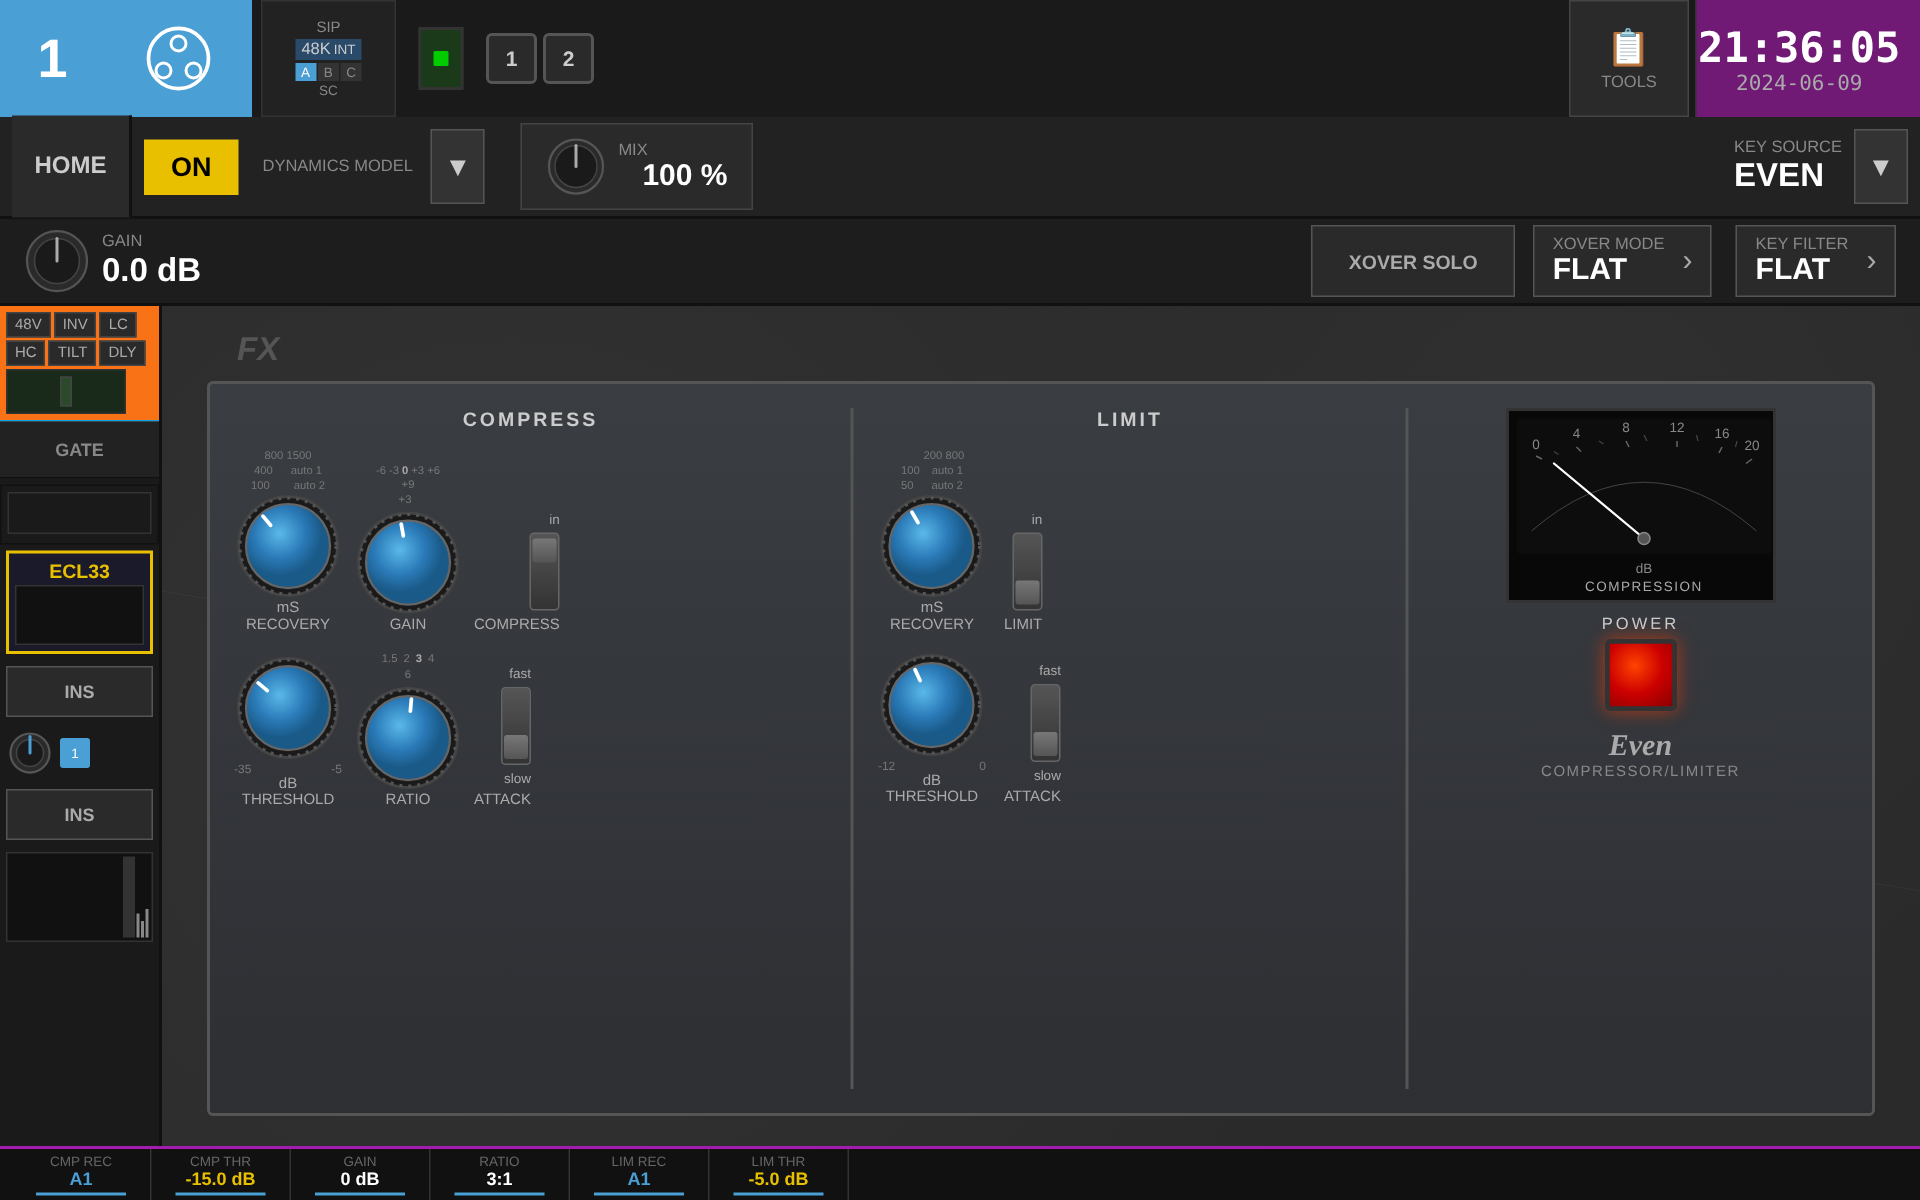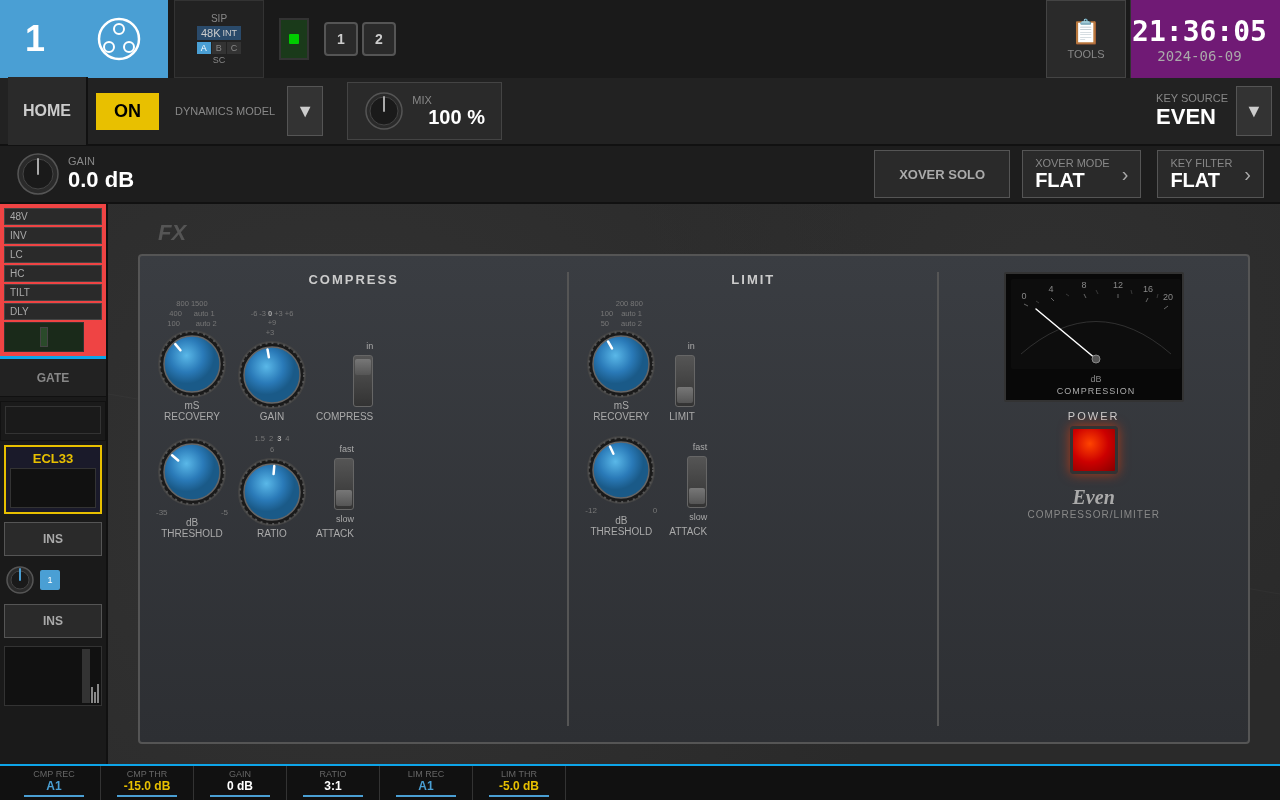--- a/index.html
+++ b/index.html
@@ -94,21 +94,21 @@
     .limit-section { flex: 0.85; border-right: 2px solid #555; padding-right: 16px; margin-right: 16px; }
 
     
     .vu-section { flex: 0.7; display: flex; flex-direction: column; align-items: center; gap: 8px; }
     .vu-meter { background: #0a0a0a; border: 2px solid #333; width: 180px; height: 130px; position: relative; border-radius: 2px; overflow: hidden; }
     .power-section { display: flex; flex-direction: column; align-items: center; gap: 4px; text-align: center; }
     .power-label { color: #ccc; font-size: 11px; letter-spacing: 2px; }
     .power-btn { width: 48px; height: 48px; background: radial-gradient(circle at 40% 35%, #ff4400, #cc0000, #880000); border: 3px solid #333; border-radius: 4px; cursor: pointer; box-shadow: 0 0 12px rgba(255, 60, 0, 0.6); }
 
     
-    .bottom-bar { height: 36px; background: #111; display: flex; align-items: center; padding: 0 8px; gap: 0; border-top: 2px solid #0ea5e9; }
+    .bottom-bar { height: 36px; background: #111; display: flex; align-items: center; padding: 0 8px; gap: 0; border-top: 2px solid #a21caf; }
     .status-item { display: flex; flex-direction: column; align-items: center; justify-content: center; padding: 0 16px; border-right: 1px solid #333; height: 100%; }
     .knob-container { display: flex; flex-direction: column; align-items: center; }
   </style>
 </head>
 <body>
 
 <div class="top-bar">
   <div class="track-num">1</div>
   <div class="track-icon">
     <svg viewBox="0 0 48 48" fill="none" xmlns="http://www.w3.org/2000/svg">
@@ -203,21 +203,21 @@
       <div class="xover-mode-label">KEY FILTER</div>
       <div class="xover-mode-value">FLAT</div>
     </div>
     <div class="arrow-right">›</div>
   </div>
 </div>
 
 <div class="main-area">
 
   <div class="sidebar">
-    <div style="display:flex; gap:2px; padding:4px; flex-wrap:wrap; background:#ef4444; border-bottom:3px solid #0ea5e9;flex-direction:column;">
+    <div style="display:flex; gap:2px; padding:4px; flex-wrap:wrap; background:#f97316; border-bottom:1px solid #0ea5e9;">
       <div class="ind-btn">48V</div>
       <div class="ind-btn">INV</div>
       <div class="ind-btn">LC</div>
       <div class="ind-btn">HC</div>
       <div class="ind-btn">TILT</div>
       <div class="ind-btn">DLY</div>
       <div style="width:80px; height:30px; background:#1a2a1a; border:1px solid #333; display:flex; align-items:center; justify-content:center;">
         <div style="width:8px; height:20px; background:#2a4a2a; border:1px solid #444;"></div>
       </div>
     </div>

